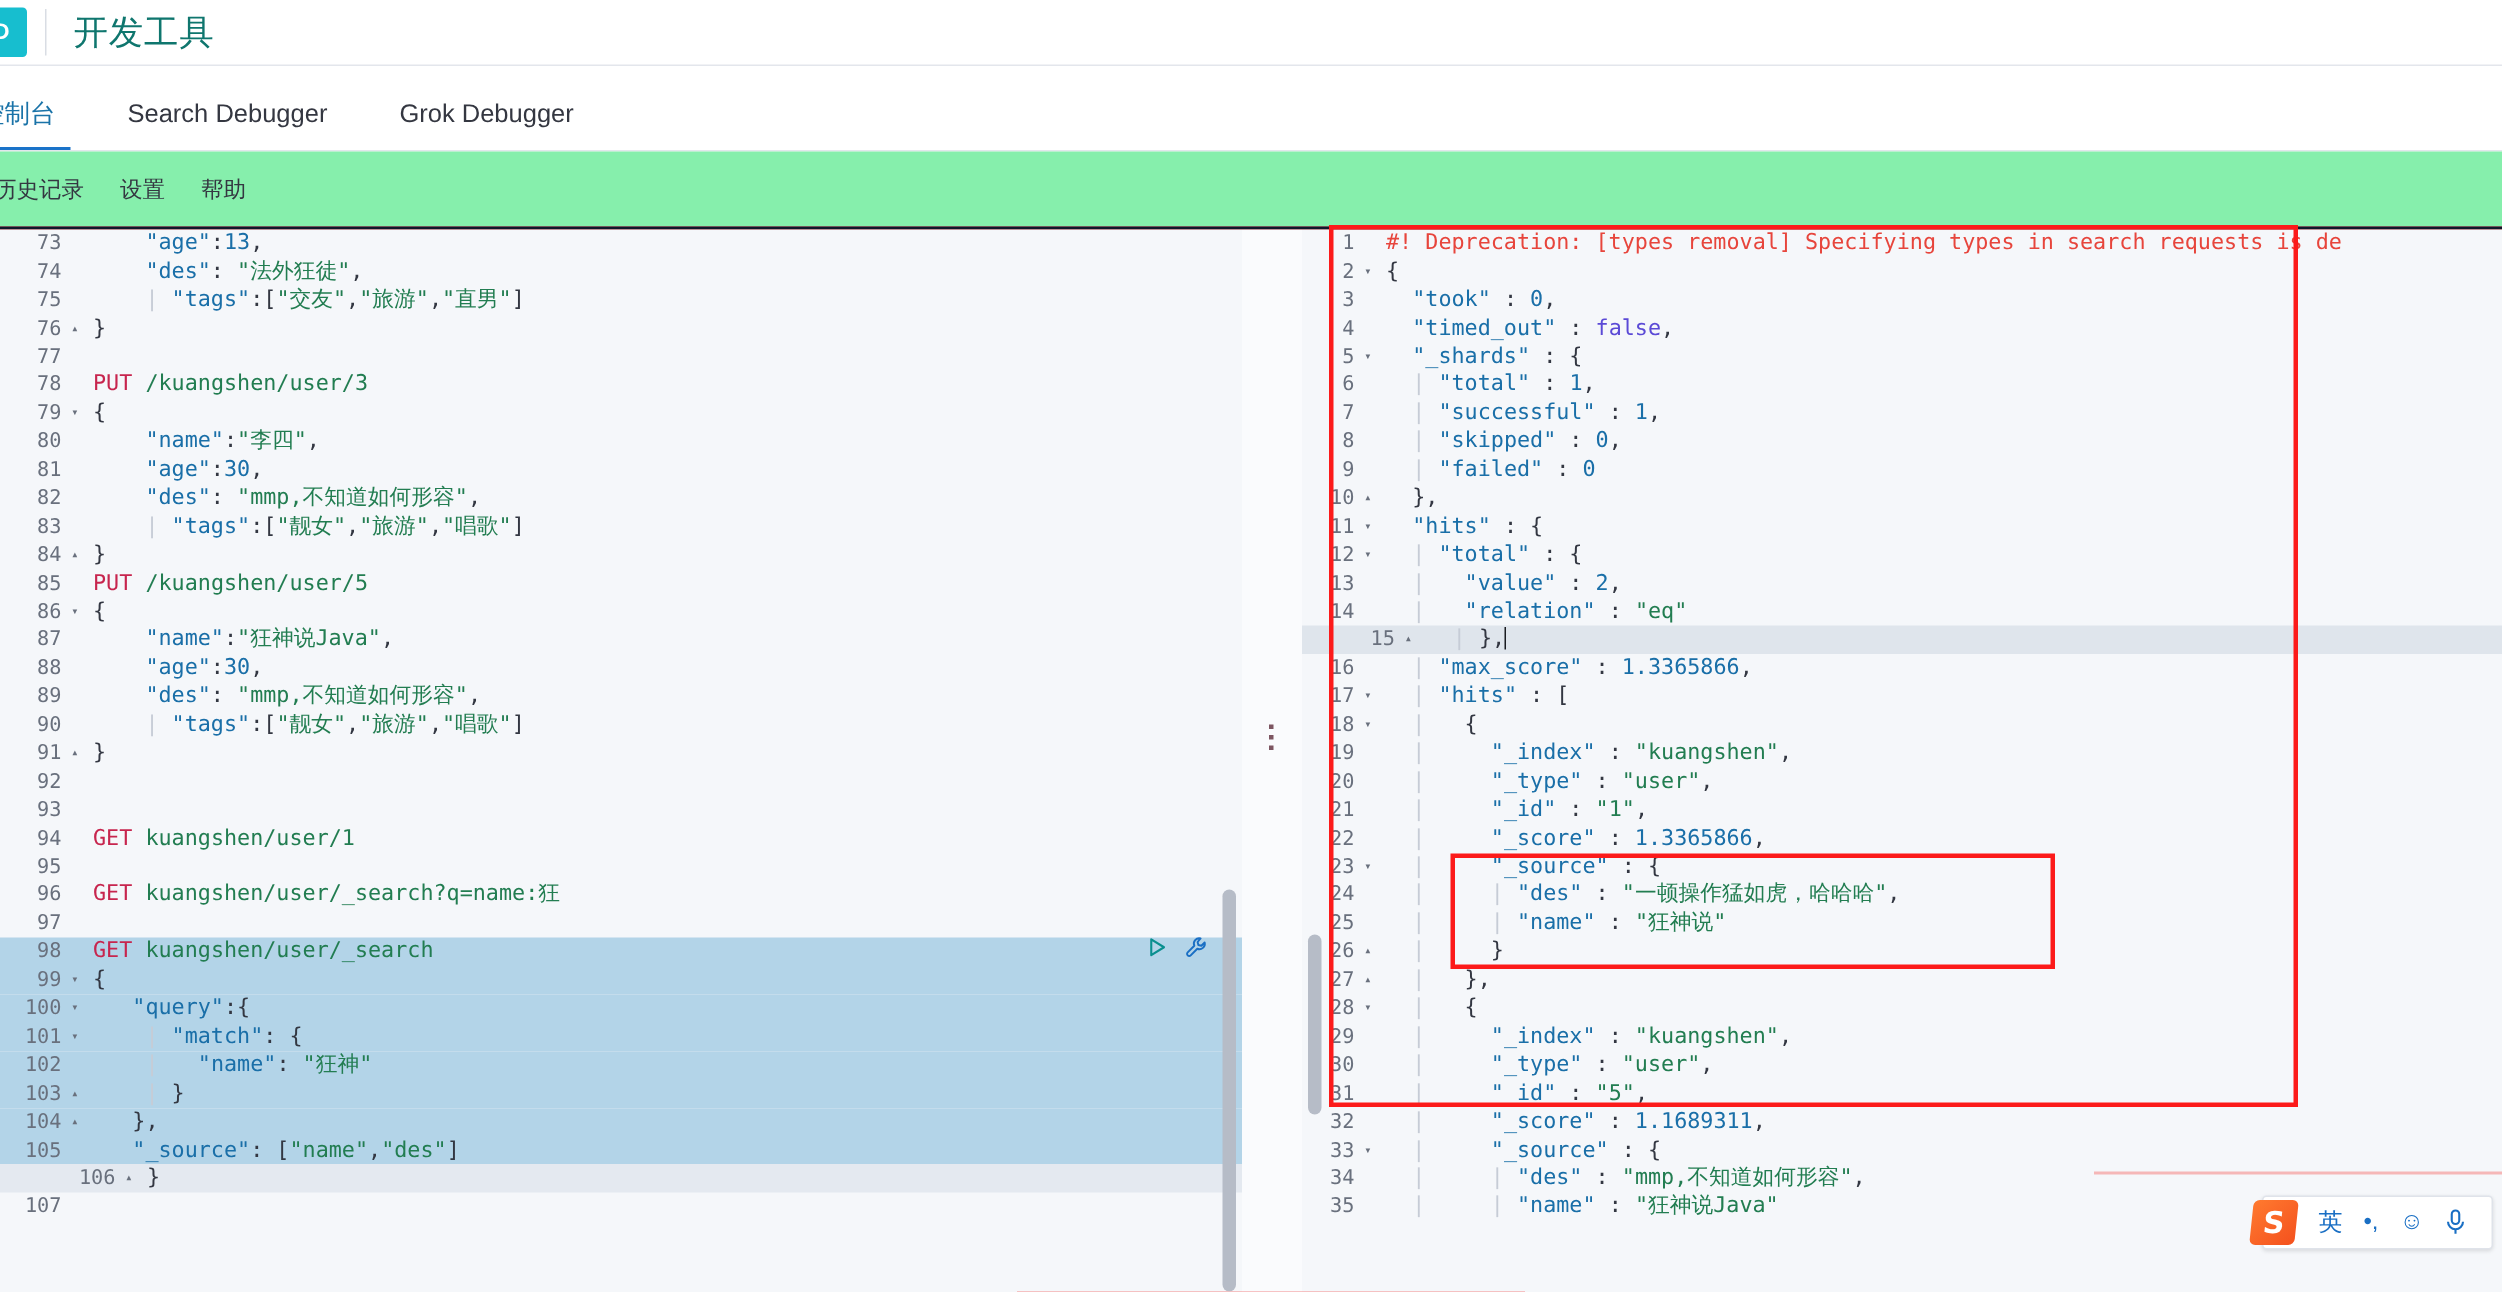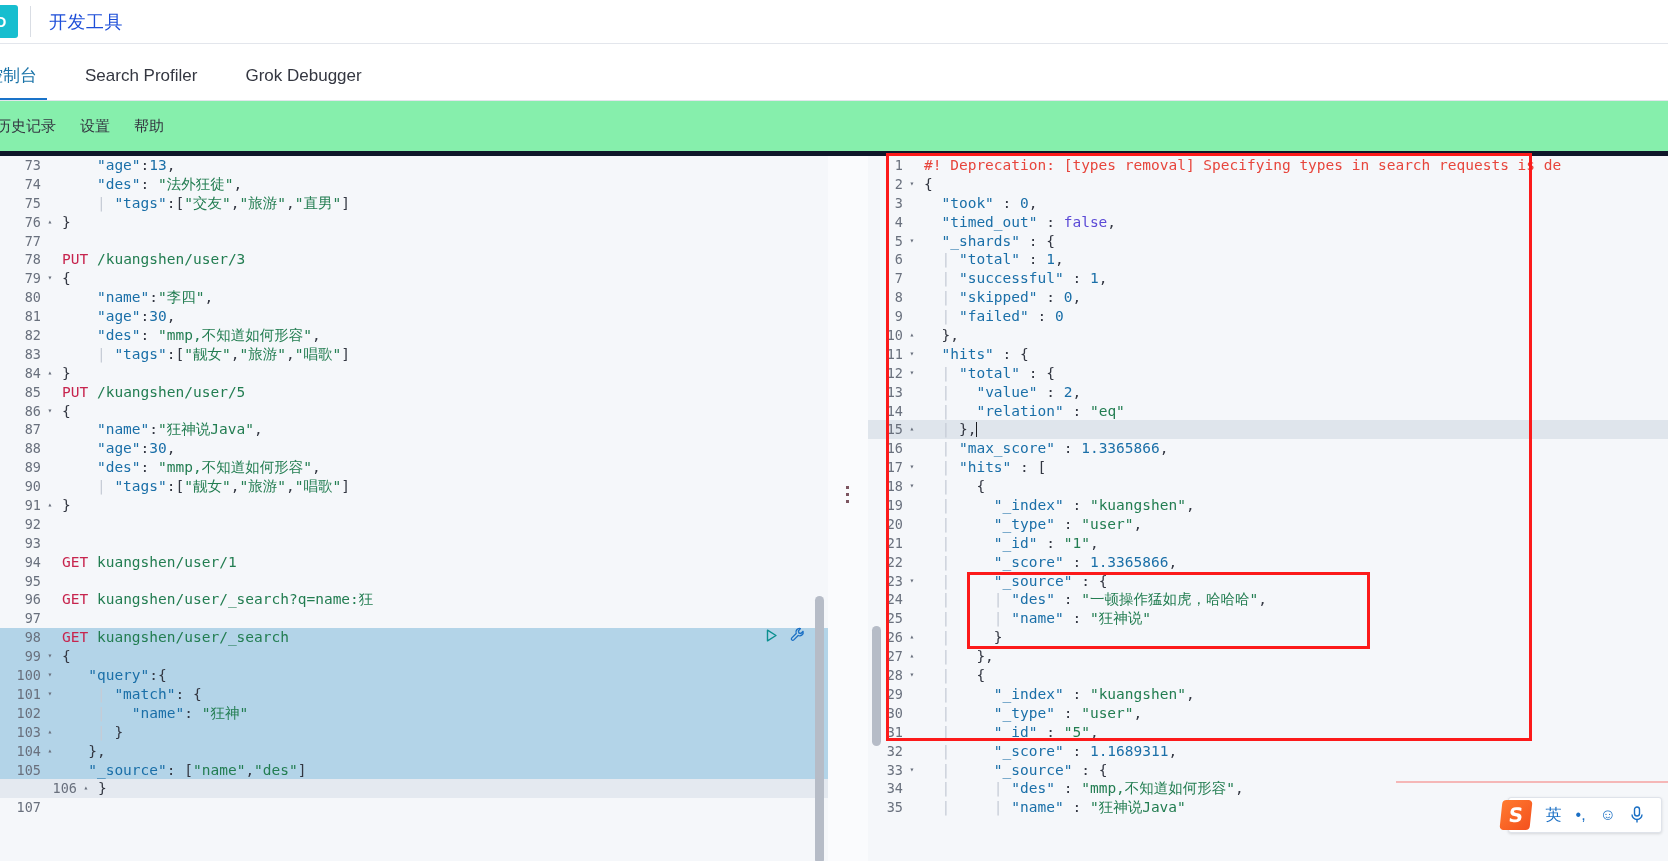--- a/index.html
+++ b/index.html
@@ -33,22 +33,22 @@
     color: #fff; font-size: 15px; font-weight: 700;
     overflow: hidden;
   }
   .topbar-sep {
     width: 1px; background: #d9dde4;
     margin: 6px 0 6px 12px;
   }
   .app-title {
     display: flex; align-items: center;
     padding: 0 18px;
-    font-size: 18px;
-    color: #1d4ed8;
+    font-size: 23px;
+    color: #0f766e;
     letter-spacing: 0.5px;
   }
 
   
   .tabs {
     height: 57px;
     background: #ffffff;
     border-bottom: 1px solid #e3e6ec;
     display: flex;
     align-items: flex-end;
@@ -84,21 +84,21 @@
     cursor: pointer;
   }
   .menuitem:first-child { margin-left: -16px; }
 
   
   .console {
     position: absolute;
     top: 151px; left: 0; right: 0; bottom: 0;
     display: flex;
     background: #ef4444;
-    border-top: 5px solid #0f172a;
+    border-top: 2px solid #0f172a;
   }
 
   .pane {
     position: relative;
     background: #f5f7fa;
     overflow: hidden;
     height: 100%;
   }
   .pane-left  { width: 828px; }
   .splitcol   { width: 40px; position: relative; background:#fafbfd; }
@@ -143,21 +143,21 @@
   .k-key    { color: #1a6fa8; }
   .k-str    { color: #227d51; }
   .k-num    { color: #1a6fa8; }
   .k-bool   { color: #5b4ad6; }
   .k-punct  { color: #333742; }
   .k-warn   { color: #e7453c; margin-top: 36px; }
   .k-guide  { color: #c6ccd6; }
 
   .row-selected  { background: #b3d4e8; align-items: center; }
   .row-curline   { background: #e4e9f0; padding-left: 36px; }
-  .row-highlight { background: #dfe5ec; }
+  .row-highlight { background: #dfe5ec; padding-left: 27px; }
 
   .caret {
     display: inline-block;
     width: 1px; height: 15px;
     background: #1a1c21;
     vertical-align: -3px;
   }
 
   
   .req-actions {
@@ -240,21 +240,21 @@
 <div class="topbar">
   <div class="brand-logo">
     <div class="sq">D</div>
   </div>
   <div class="topbar-sep"></div>
   <div class="app-title">开发工具</div>
 </div>
 
 <div class="tabs">
   <div class="tab active">控制台</div>
-  <div class="tab">Search Profiler</div>
+  <div class="tab">Search Debugger</div>
   <div class="tab">Grok Debugger</div>
 </div>
 
 <div class="menurow">
   <div class="menuitem">历史记录</div>
   <div class="menuitem">设置</div>
   <div class="menuitem">帮助</div>
 </div>
 
 <div class="console">

